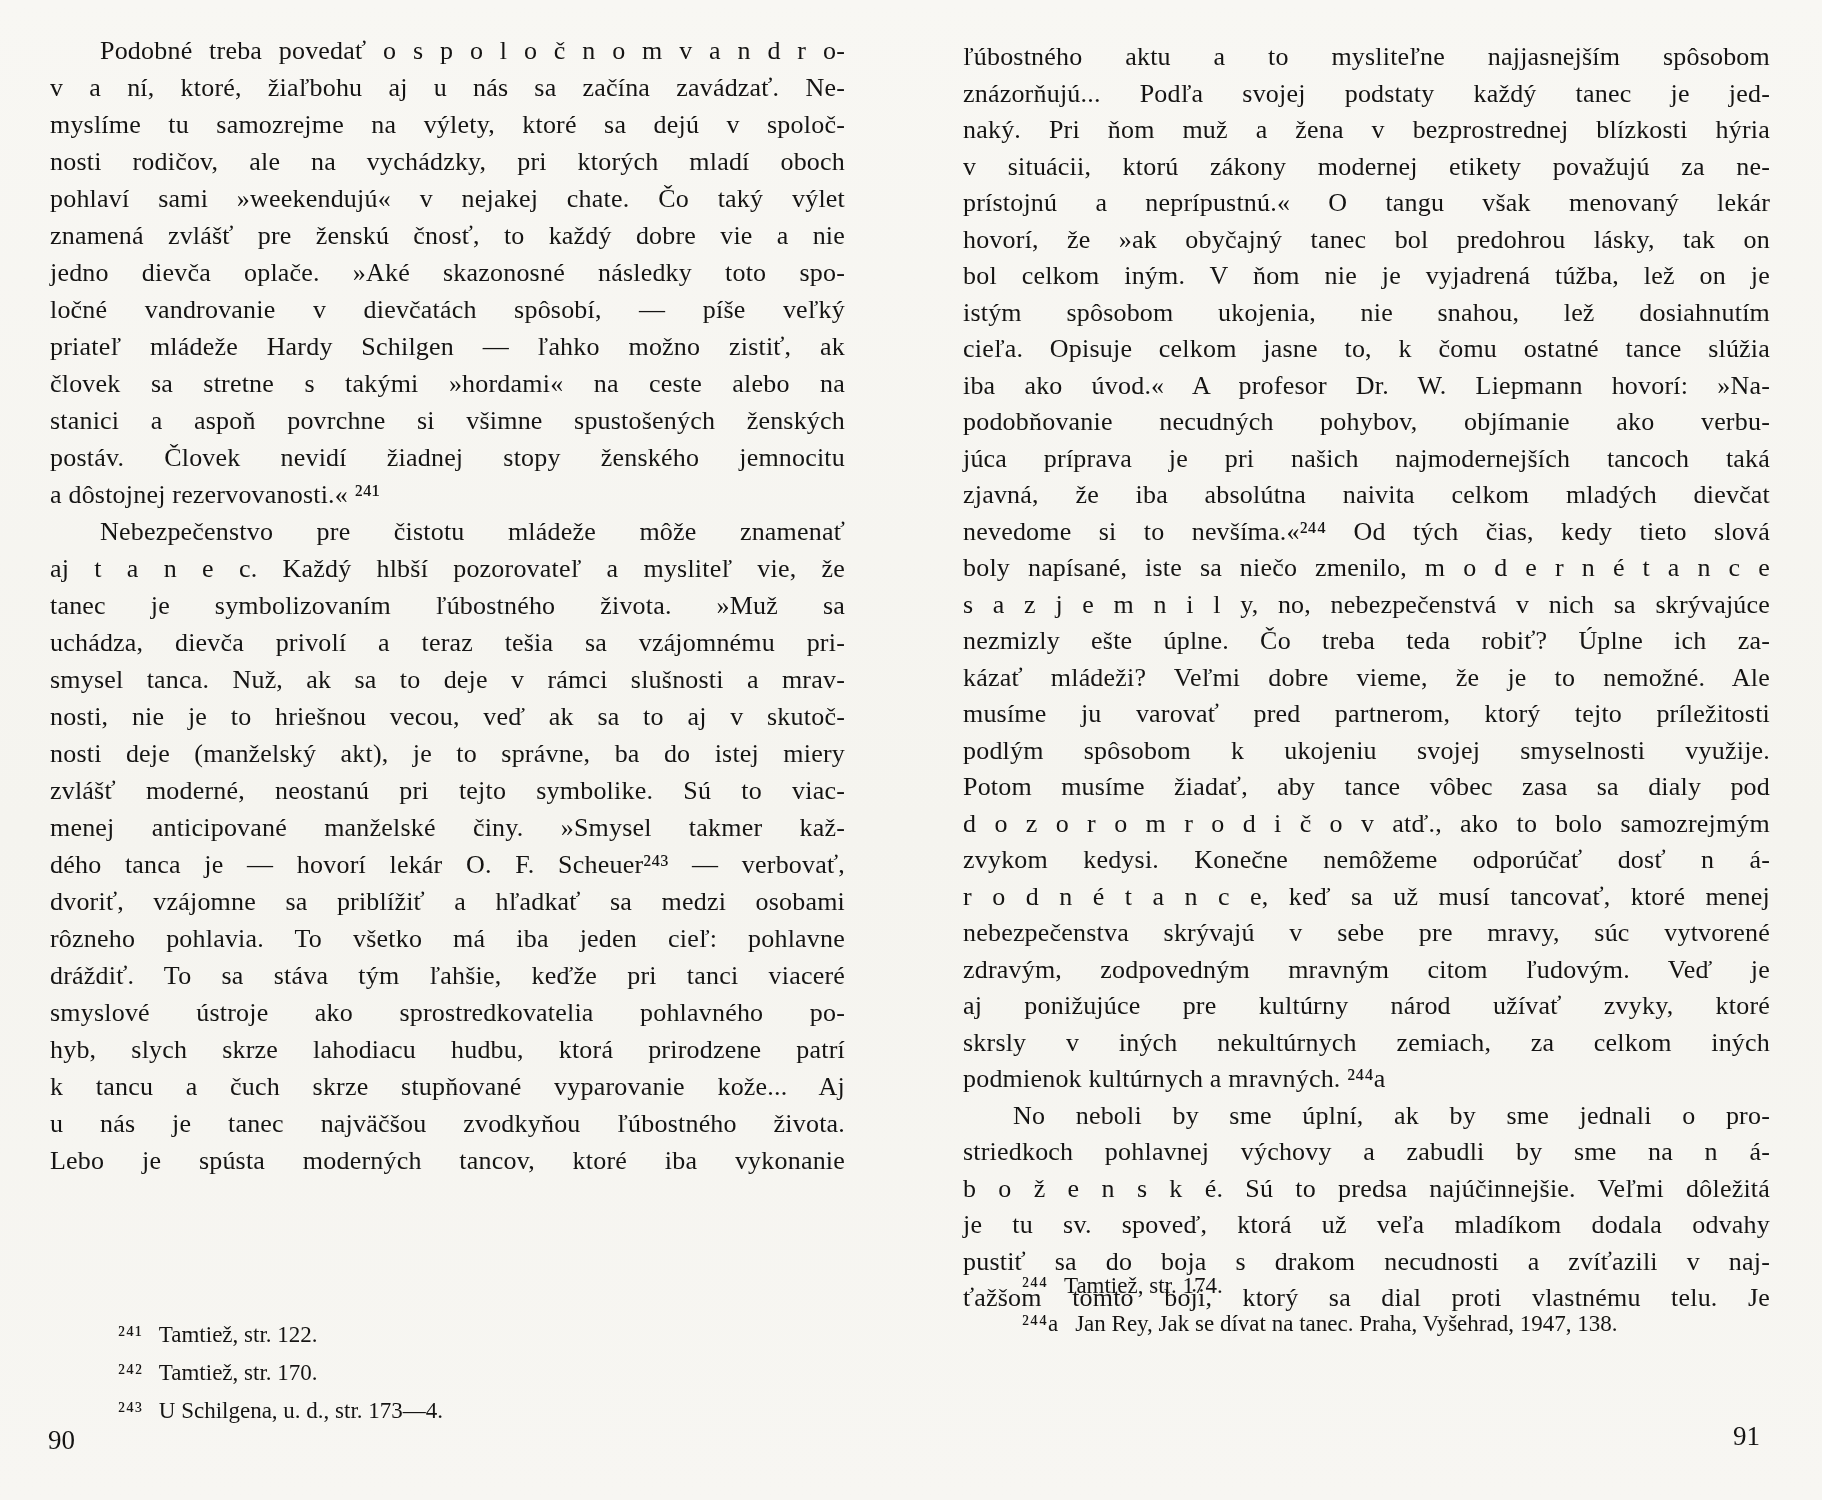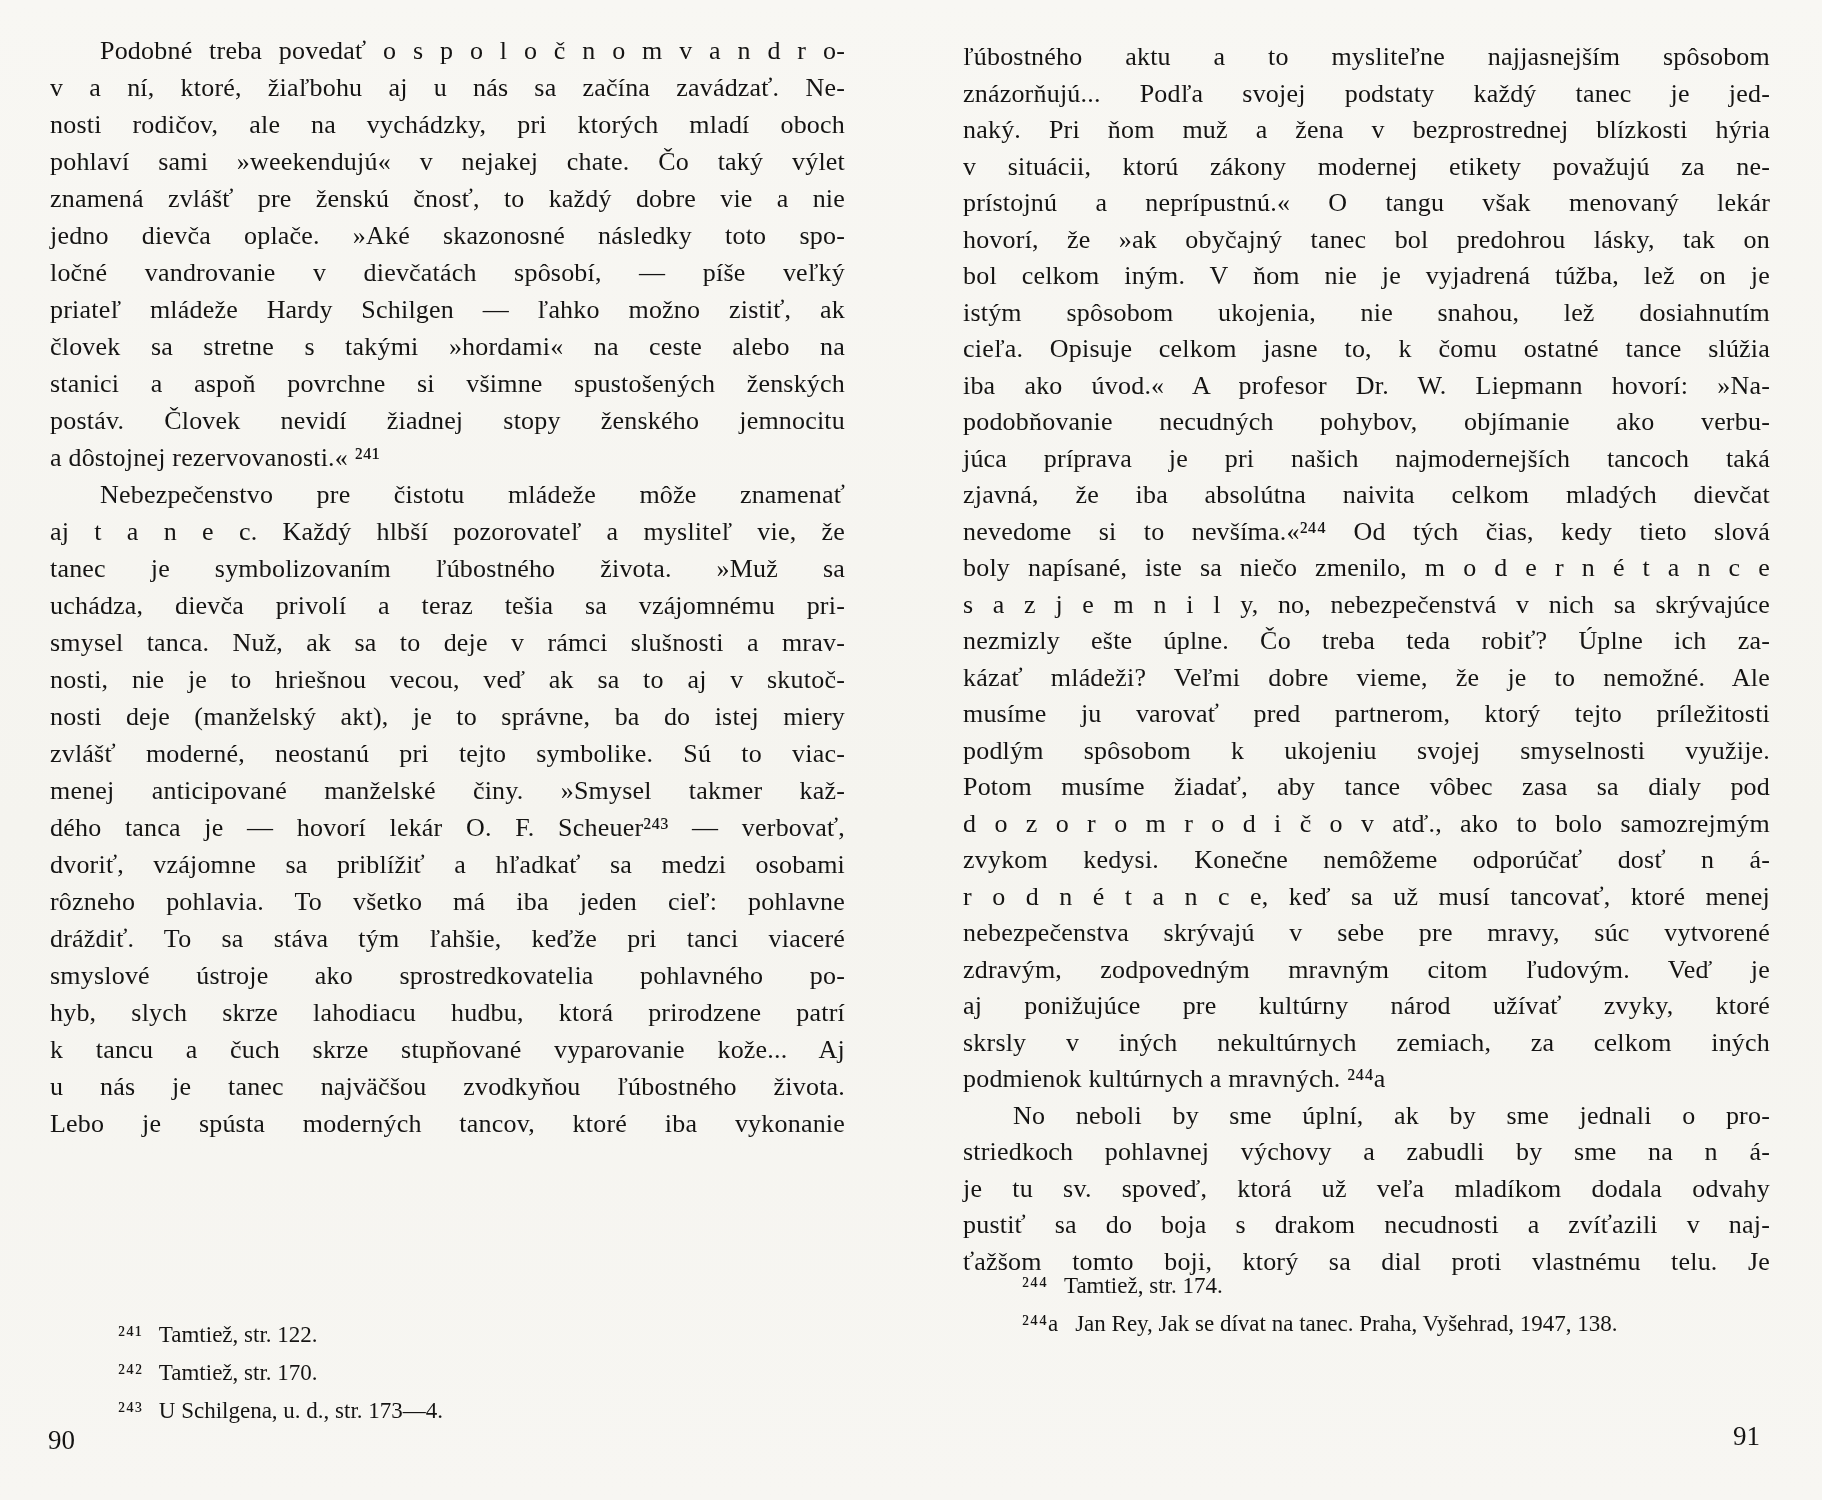--- a/index.html
+++ b/index.html
@@ -62,20 +62,21 @@
 </head>
 <body>
 
 <div class="spread">
 
   <section>
     <div class="textblock left">
 
     <div class="line first">Podobné treba povedať o s p o l o č n o m v a n d r o-</div>
         <div class="line mid">v a ní, ktoré, žiaľbohu aj u nás sa začína zavádzať. Ne-</div>
+        <div class="line mid">myslíme tu samozrejme na výlety, ktoré sa dejú v spoloč-</div>
         <div class="line mid">nosti rodičov, ale na vychádzky, pri ktorých mladí oboch</div>
         <div class="line mid">pohlaví sami »weekendujú« v nejakej chate. Čo taký výlet</div>
         <div class="line mid">znamená zvlášť pre ženskú čnosť, to každý dobre vie a nie</div>
         <div class="line mid">jedno dievča oplače. »Aké skazonosné následky toto spo-</div>
         <div class="line mid">ločné vandrovanie v dievčatách spôsobí, — píše veľký</div>
         <div class="line mid">priateľ mládeže Hardy Schilgen — ľahko možno zistiť, ak</div>
         <div class="line mid">človek sa stretne s takými »hordami« na ceste alebo na</div>
         <div class="line mid">stanici a aspoň povrchne si všimne spustošených ženských</div>
         <div class="line mid">postáv. Človek nevidí žiadnej stopy ženského jemnocitu</div>
         <div class="line last">a dôstojnej rezervovanosti.« ²⁴¹</div>
@@ -142,20 +143,21 @@
         <div class="line mid">d o z o r o m r o d i č o v atď., ako to bolo samozrejmým</div>
         <div class="line mid">zvykom kedysi. Konečne nemôžeme odporúčať dosť n á-</div>
         <div class="line mid">r o d n é t a n c e, keď sa už musí tancovať, ktoré menej</div>
         <div class="line mid">nebezpečenstva skrývajú v sebe pre mravy, súc vytvorené</div>
         <div class="line mid">zdravým, zodpovedným mravným citom ľudovým. Veď je</div>
         <div class="line mid">aj ponižujúce pre kultúrny národ užívať zvyky, ktoré</div>
         <div class="line mid">skrsly v iných nekultúrnych zemiach, za celkom iných</div>
         <div class="line last">podmienok kultúrnych a mravných. ²⁴⁴a</div>
         <div class="line first">No neboli by sme úplní, ak by sme jednali o pro-</div>
         <div class="line mid">striedkoch pohlavnej výchovy a zabudli by sme na n á-</div>
+        <div class="line mid">b o ž e n s k é. Sú to predsa najúčinnejšie. Veľmi dôležitá</div>
         <div class="line mid">je tu sv. spoveď, ktorá už veľa mladíkom dodala odvahy</div>
         <div class="line mid">pustiť sa do boja s drakom necudnosti a zvíťazili v naj-</div>
         <div class="line mid">ťažšom tomto boji, ktorý sa dial proti vlastnému telu. Je</div>
       </div>
 
     <div class="footnotes right">
 
     <div class="footnote">
           <span class="fn-marker">²⁴⁴</span><span class="fn-text">Tamtiež, str. 174.</span>
         </div>

